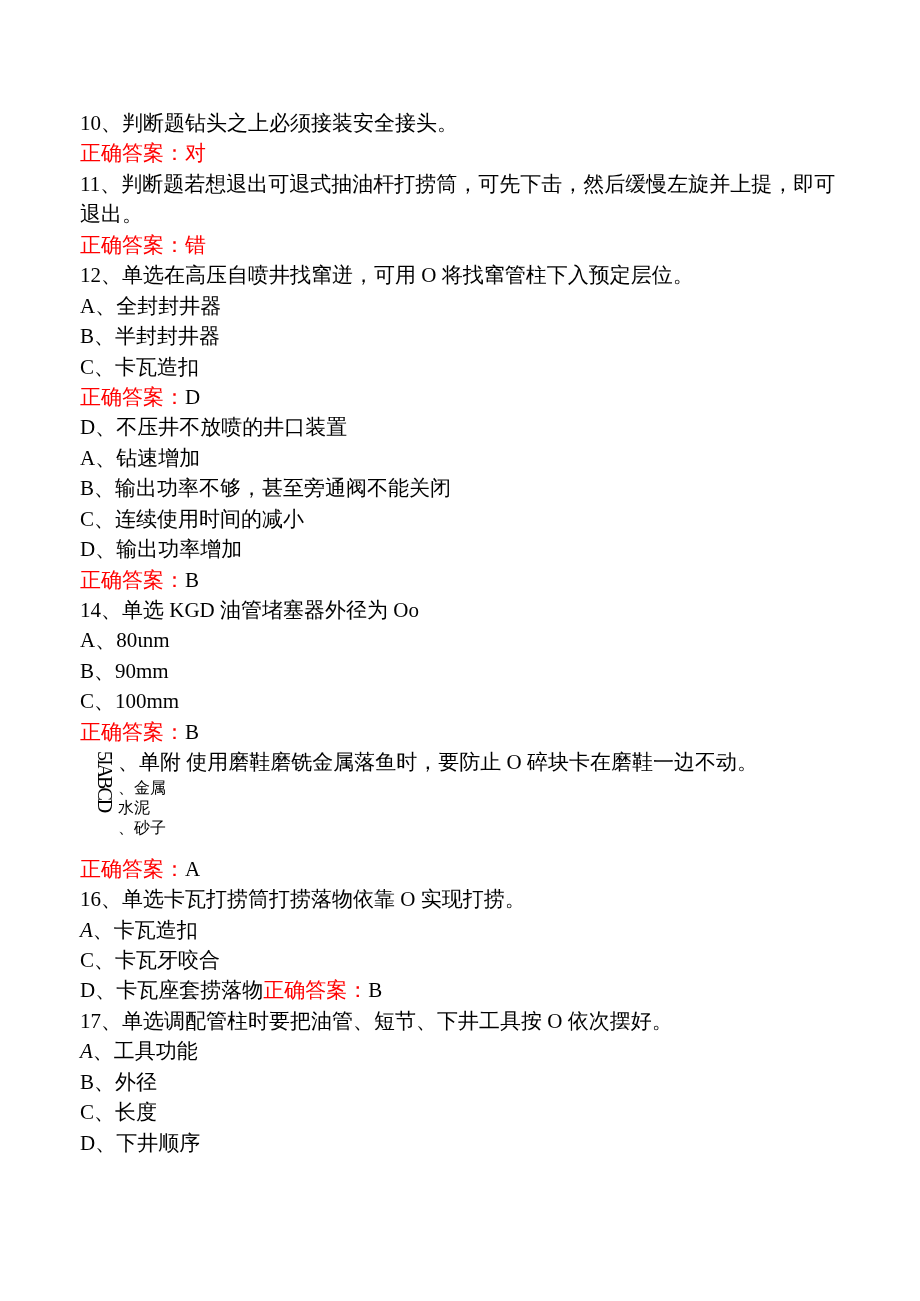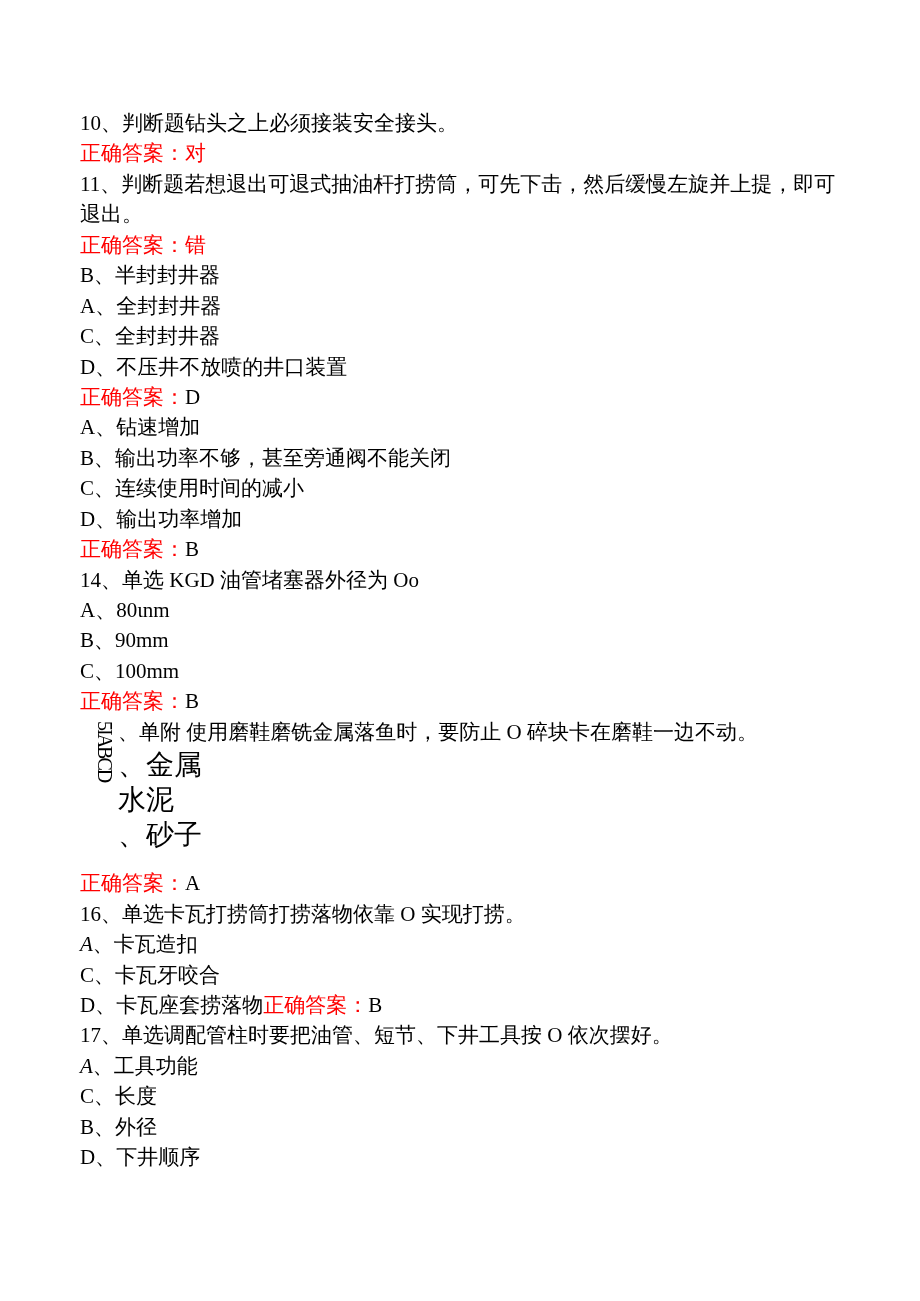--- a/index.html
+++ b/index.html
@@ -33,21 +33,21 @@
     font-family: "SimSun", "宋体", serif;
     font-size: 20px;
     line-height: 1.1;
     padding-top: 4px;
     padding-left: 14px;
     padding-right: 2px;
     white-space: pre;
     letter-spacing: -2px;
   }
   .q15-opts {
-    font-size: 28px;
+    font-size: 16px;
     line-height: 1.25;
   }
   .inline-red {
     color: #ff0000;
   }
   .italic-a {
     font-style: italic;
     font-family: "Times New Roman", serif;
   }
 </style>
@@ -59,27 +59,28 @@
   <div class="block">10、判断题钻头之上必须接装安全接头。</div>
   <div class="block">
     <span class="red">正确答案：</span><span class="red">对</span>
   </div>
 
   <div class="block">11、判断题若想退出可退式抽油杆打捞筒，可先下击，然后缓慢左旋并上提，即可退出。</div>
   <div class="block">
     <span class="red">正确答案：</span><span class="red">错</span>
   </div>
 
+  <div class="block">12、单选在高压自喷井找窜迸，可用 O 将找窜管柱下入预定层位。</div>
+  <div class="block">A、全封封井器</div>
   <div class="block">B、半封封井器</div>
-  <div class="block">A、全封封井器</div>
-  <div class="block">C、全封封井器</div>
-  <div class="block">D、不压井不放喷的井口装置</div>
+  <div class="block">C、卡瓦造扣</div>
   <div class="block">
     <span class="red">正确答案：</span><span>D</span>
   </div>
+  <div class="block">D、不压井不放喷的井口装置</div>
 
   <div class="block">A、钻速增加</div>
   <div class="block">B、输出功率不够，甚至旁通阀不能关闭</div>
   <div class="block">C、连续使用时间的减小</div>
   <div class="block">D、输出功率增加</div>
   <div class="block">
     <span class="red">正确答案：</span><span>B</span>
   </div>
 
   <div class="block">14、单选 KGD 油管堵塞器外径为 Oo</div>
@@ -112,17 +113,17 @@
   </div>
   <div class="block">C、卡瓦牙咬合</div>
   <div class="block">
     <span>D、卡瓦座套捞落物</span><span class="inline-red">正确答案：</span><span>B</span>
   </div>
 
   <div class="block">17、单选调配管柱时要把油管、短节、下井工具按 O 依次摆好。</div>
   <div class="block">
     <span class="italic-a">A</span><span>、工具功能</span>
   </div>
+  <div class="block">B、外径</div>
   <div class="block">C、长度</div>
-  <div class="block">B、外径</div>
   <div class="block">D、下井顺序</div>
 
 </div>
 
 </body></html>

